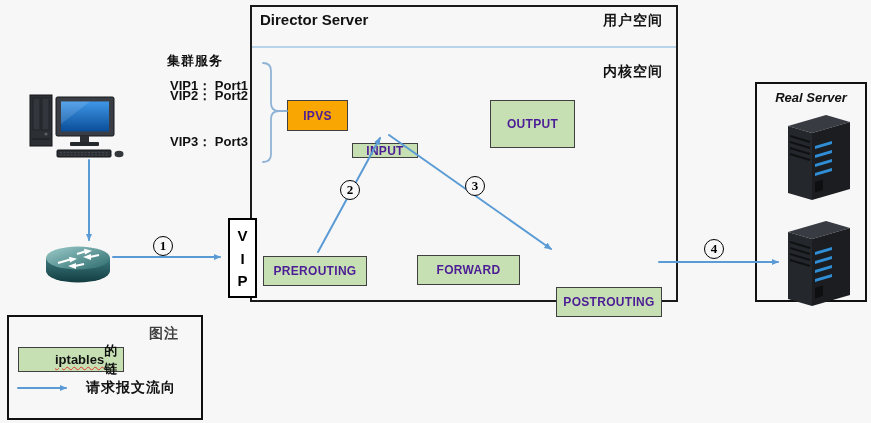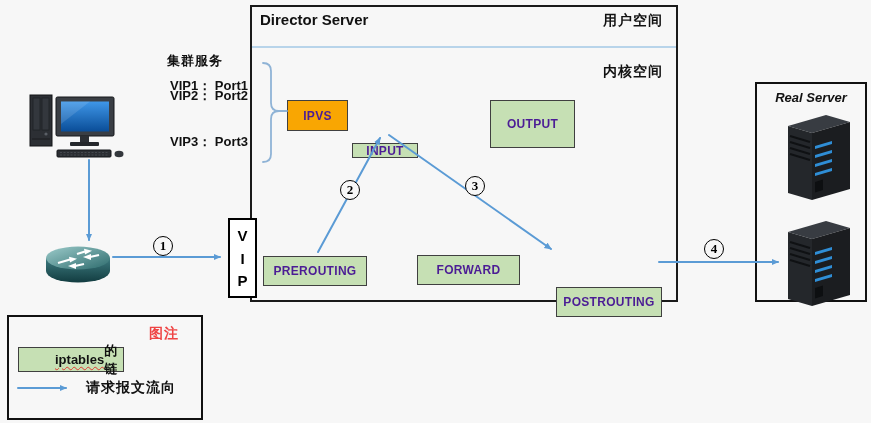--- a/index.html
+++ b/index.html
@@ -38,21 +38,21 @@
     box-sizing:border-box;z-index:3;}
 
   
   .real-server-box{position:absolute;left:755px;top:82px;width:112px;height:220px;
     border:2px solid #111;box-sizing:border-box;z-index:1;}
   .real-server-title{text-align:center;margin-top:6px;font-size:13px;font-weight:bold;color:#111;font-style:italic;}
 
   
   .legend-box{position:absolute;left:7px;top:315px;width:196px;height:105px;
     border:2px solid #111;box-sizing:border-box;z-index:1;}
-  .legend-title{position:absolute;left:140px;top:8px;font-size:14px;font-weight:bold;color:#ef4444;letter-spacing:1px;}
+  .legend-title{position:absolute;left:140px;top:8px;font-size:14px;font-weight:bold;color:#404040;letter-spacing:1px;}
   .legend-chain{position:absolute;left:9px;top:30px;width:106px;height:25px;
     background:var(--c-green,#c6e0b4);border:1.5px solid var(--c-border,#404040);box-sizing:border-box;
     display:flex;align-items:center;justify-content:center;font-size:13px;font-weight:bold;color:#111;padding-left:36px;}
   .legend-chain .en{text-decoration-line:underline;text-decoration-style:wavy;
     text-decoration-color:var(--c-squiggle,#e0392f);text-decoration-thickness:1px;text-underline-offset:2px;}
   .legend-flow-label{position:absolute;left:77px;top:62px;font-size:14px;font-weight:bold;color:#111;letter-spacing:1px;}
 
   
   .overlay{position:absolute;left:0;top:0;width:871px;height:423px;z-index:3;pointer-events:none;}
   .icon-svg{position:absolute;z-index:2;}

